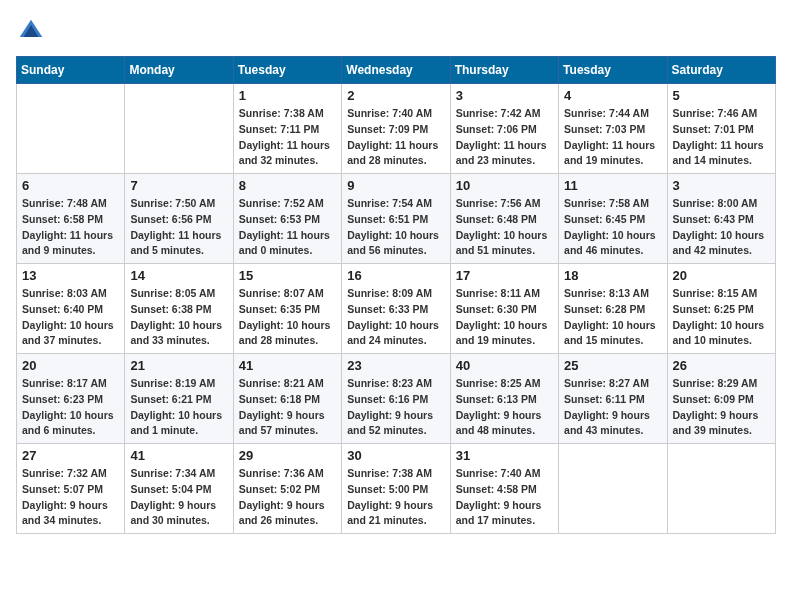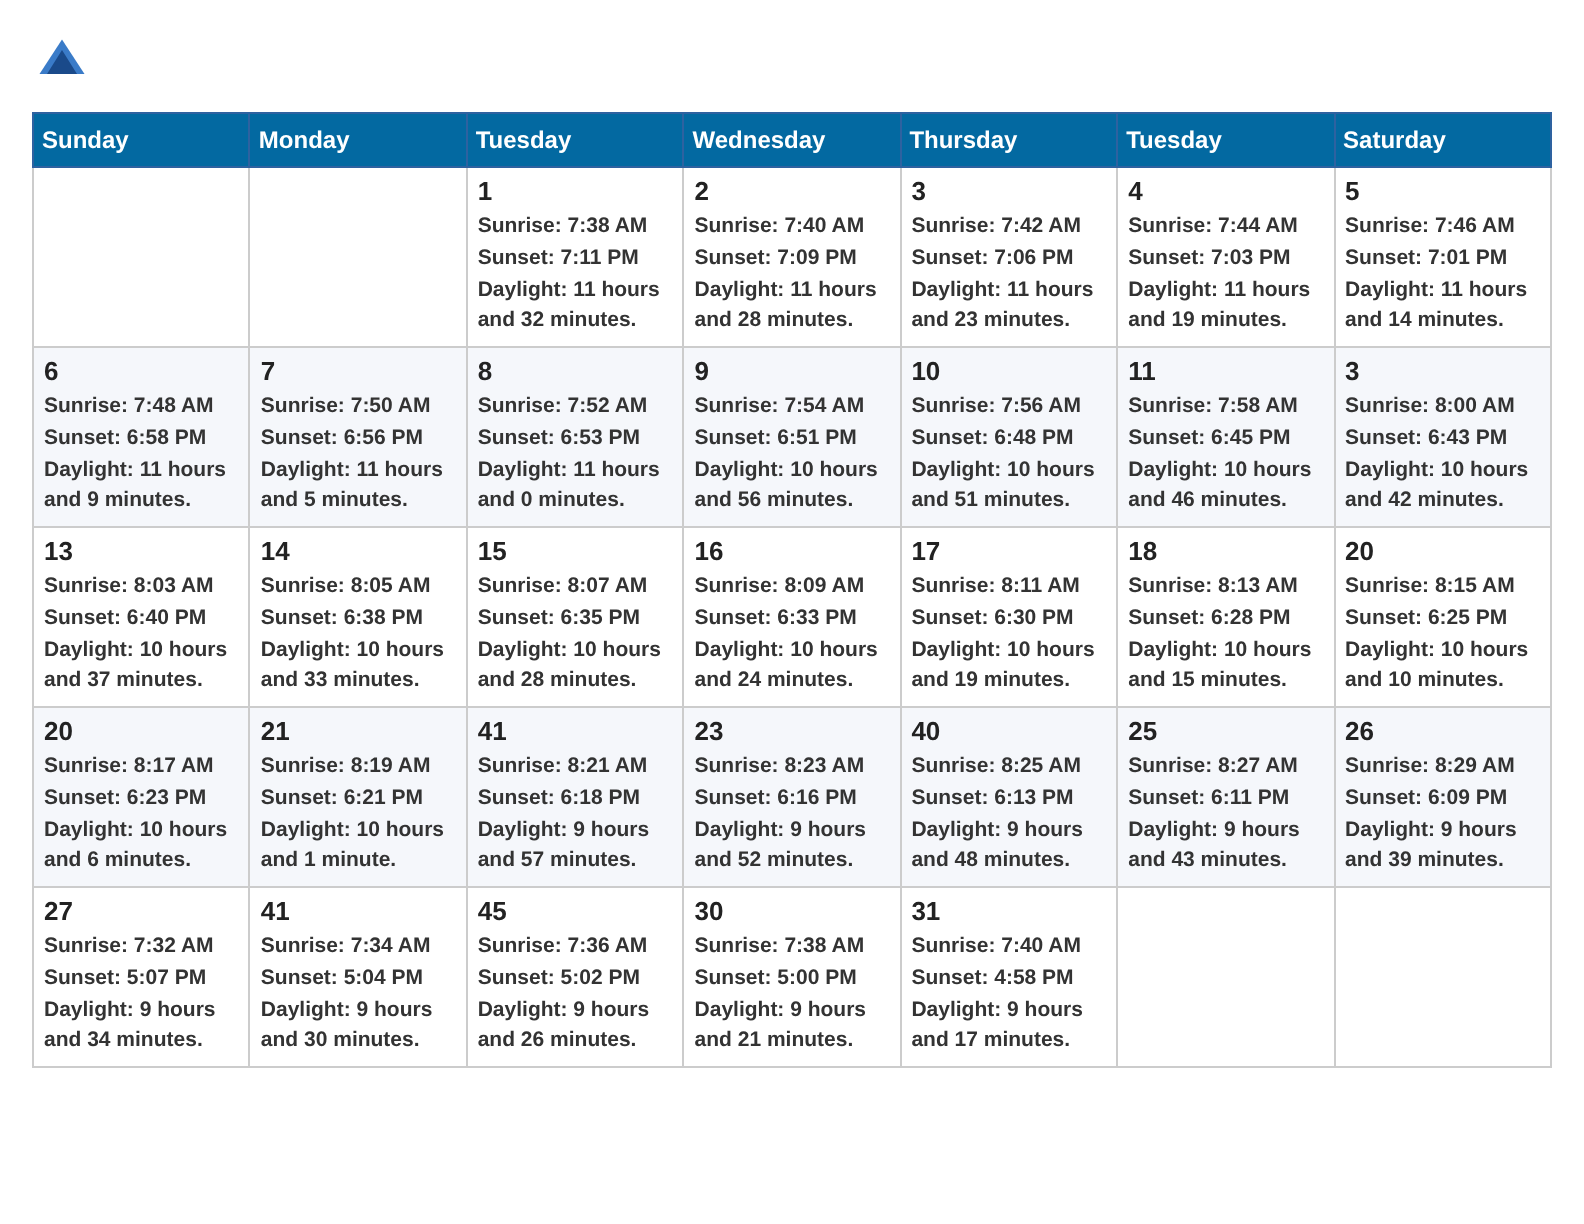--- a/index.html
+++ b/index.html
@@ -239,21 +239,21 @@
       <tr>
         <td>
           <span class="day-number">27</span>
           <div class="day-info">Sunrise: 7:32 AM<br>Sunset: 5:07 PM<br>Daylight: 9 hours and 34 minutes.</div>
         </td>
         <td>
           <span class="day-number">41</span>
           <div class="day-info">Sunrise: 7:34 AM<br>Sunset: 5:04 PM<br>Daylight: 9 hours and 30 minutes.</div>
         </td>
         <td>
-          <span class="day-number">45</span>
+          <span class="day-number">29</span>
           <div class="day-info">Sunrise: 7:36 AM<br>Sunset: 5:02 PM<br>Daylight: 9 hours and 26 minutes.</div>
         </td>
         <td>
           <span class="day-number">30</span>
           <div class="day-info">Sunrise: 7:38 AM<br>Sunset: 5:00 PM<br>Daylight: 9 hours and 21 minutes.</div>
         </td>
         <td>
           <span class="day-number">31</span>
           <div class="day-info">Sunrise: 7:40 AM<br>Sunset: 4:58 PM<br>Daylight: 9 hours and 17 minutes.</div>
         </td>

